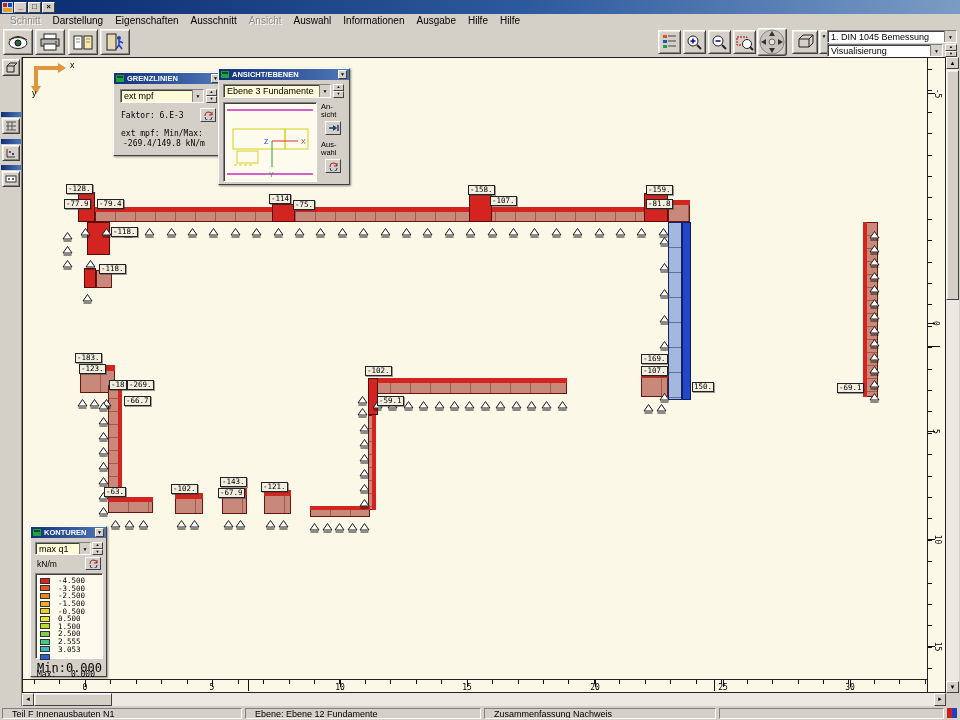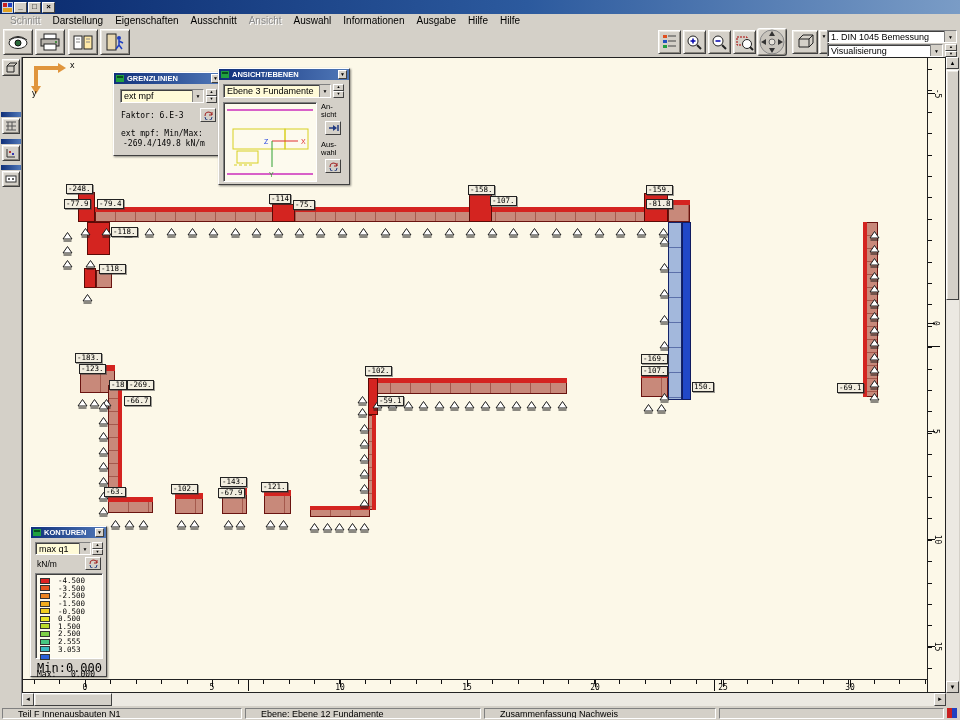--- a/index.html
+++ b/index.html
@@ -40,21 +40,21 @@
   .vruler{position:absolute;left:928px;top:57px;width:18px;height:636px;background:#fcf8e8;border:1px solid #222;border-left:none;z-index:20}
   .vruler .tick{position:absolute;left:0;height:1px;background:#111}
   .vruler .rlab{position:absolute;left:5px;font-family:"DejaVu Sans Mono",monospace;font-size:8px;transform:rotate(90deg);transform-origin:center}
   .vsb{position:absolute;left:946px;top:57px;width:13px;height:636px;background:#ece9e2;z-index:25}
   .hsb{position:absolute;left:22px;top:693px;width:924px;height:13px;background:#ece9e2;z-index:25}
   .sb-btn{position:absolute;background:#d4d0c8;border:1px solid;border-color:#fff #404040 #404040 #fff;font-size:6px;line-height:10px;text-align:center}
   .sb-thumb{position:absolute;background:#d4d0c8;border:1px solid;border-color:#fff #404040 #404040 #fff;box-shadow:inset 1px 1px 0 #ece9e2}
   .corner{position:absolute;left:946px;top:693px;width:13px;height:13px;background:#d4d0c8;z-index:25}
   
   .statusbar{position:absolute;left:0;top:707px;width:960px;height:13px;background:#d4d0c8;display:flex;align-items:stretch;padding:1px 2px;z-index:90;font-size:9px}
-  .st-sec{border:1px solid;border-color:#808080 #fff #fff #808080;margin-right:3px;padding:0 15px;white-space:nowrap;overflow:hidden;line-height:10px}
+  .st-sec{border:1px solid;border-color:#808080 #fff #fff #808080;margin-right:3px;padding:0 9px;white-space:nowrap;overflow:hidden;line-height:10px}
   
   .panel{position:absolute;background:#d4d0c8;border:1px solid;border-color:#fff #404040 #404040 #fff;box-shadow:1px 1px 2px rgba(0,0,0,.45);z-index:50}
   .p-title{height:11px;background:linear-gradient(90deg,#10307a,#5078b8);display:flex;align-items:center;padding:0 2px;color:#fff;font-size:7.5px;font-weight:bold}
   .p-title .ptxt{flex:1;margin-left:3px;white-space:nowrap}
   .p-btn{width:9px;height:9px;background:#d4d0c8;border:1px solid;border-color:#fff #404040 #404040 #fff;font-size:5px;line-height:7px;text-align:center;color:#000}
   .p-combo{background:#fffbd8;border:1px solid;border-color:#808080 #fff #fff #808080;box-shadow:inset 1px 1px 0 #404040;font-size:9px;display:flex;align-items:center;padding-left:3px;white-space:nowrap}
   .p-combo .dd{margin-left:auto;width:11px;height:100%;background:#d4d0c8;border-left:1px solid #808080;text-align:center;font-size:5px;line-height:12px}
   .mono{font-family:"DejaVu Sans Mono",monospace}
   .small-btn{background:#d4d0c8;border:1px solid;border-color:#fff #404040 #404040 #fff;display:flex;align-items:center;justify-content:center}
   .legendbox{position:absolute;background:#fdfaee;border:1px solid;border-color:#808080 #fff #fff #808080;box-shadow:inset 1px 1px 0 #404040;padding:3px 2px 0 4px}
@@ -663,21 +663,21 @@
         <line x1="1.5" y1="9" x2="9.5" y2="9" stroke="#1a1a1a"></line>
       </svg></div>
     <div class="support" style="left: 643px; top: 400px;"><svg width="11" height="10" viewBox="0 0 11 10">
         <path d="M5.5 0.5 L10 7 L1 7 Z" fill="#ffffff" stroke="#1a1a1a"></path>
         <line x1="1.5" y1="9" x2="9.5" y2="9" stroke="#1a1a1a"></line>
       </svg></div>
     <div class="support" style="left: 656px; top: 400px;"><svg width="11" height="10" viewBox="0 0 11 10">
         <path d="M5.5 0.5 L10 7 L1 7 Z" fill="#ffffff" stroke="#1a1a1a"></path>
         <line x1="1.5" y1="9" x2="9.5" y2="9" stroke="#1a1a1a"></line>
       </svg></div>
-    <div class="num-label" style="left: 66px; top: 184px;">-248.</div>
+    <div class="num-label" style="left: 66px; top: 184px;">-128.</div>
     <div class="num-label" style="left: 64px; top: 199px;">-77.9</div>
     <div class="num-label" style="left: 97px; top: 199px;">-79.4</div>
     <div class="num-label" style="left: 269px; top: 194px;">-114</div>
     <div class="num-label" style="left: 293px; top: 200px;">-75.</div>
     <div class="num-label" style="left: 468px; top: 185px;">-158.</div>
     <div class="num-label" style="left: 490px; top: 196px;">-107.</div>
     <div class="num-label" style="left: 646px; top: 185px;">-159.</div>
     <div class="num-label" style="left: 646px; top: 199px;">-81.8</div>
     <div class="num-label" style="left: 111px; top: 227px;">-118.</div>
     <div class="num-label" style="left: 99px; top: 264px;">-118.</div>

